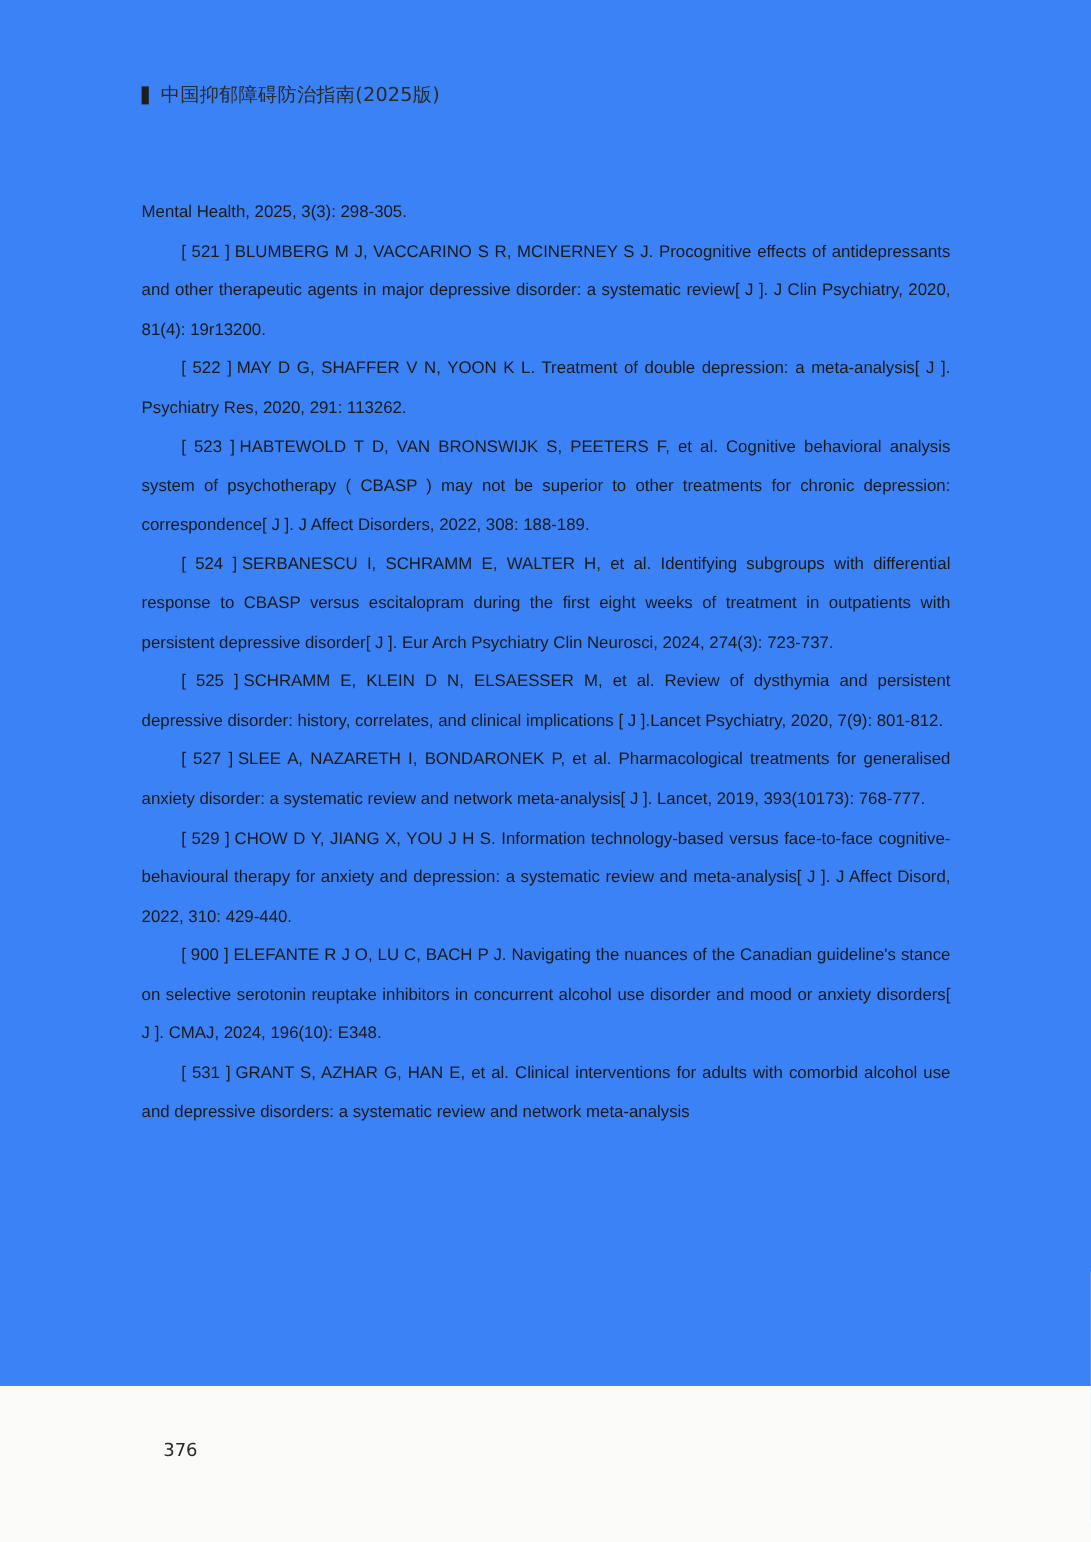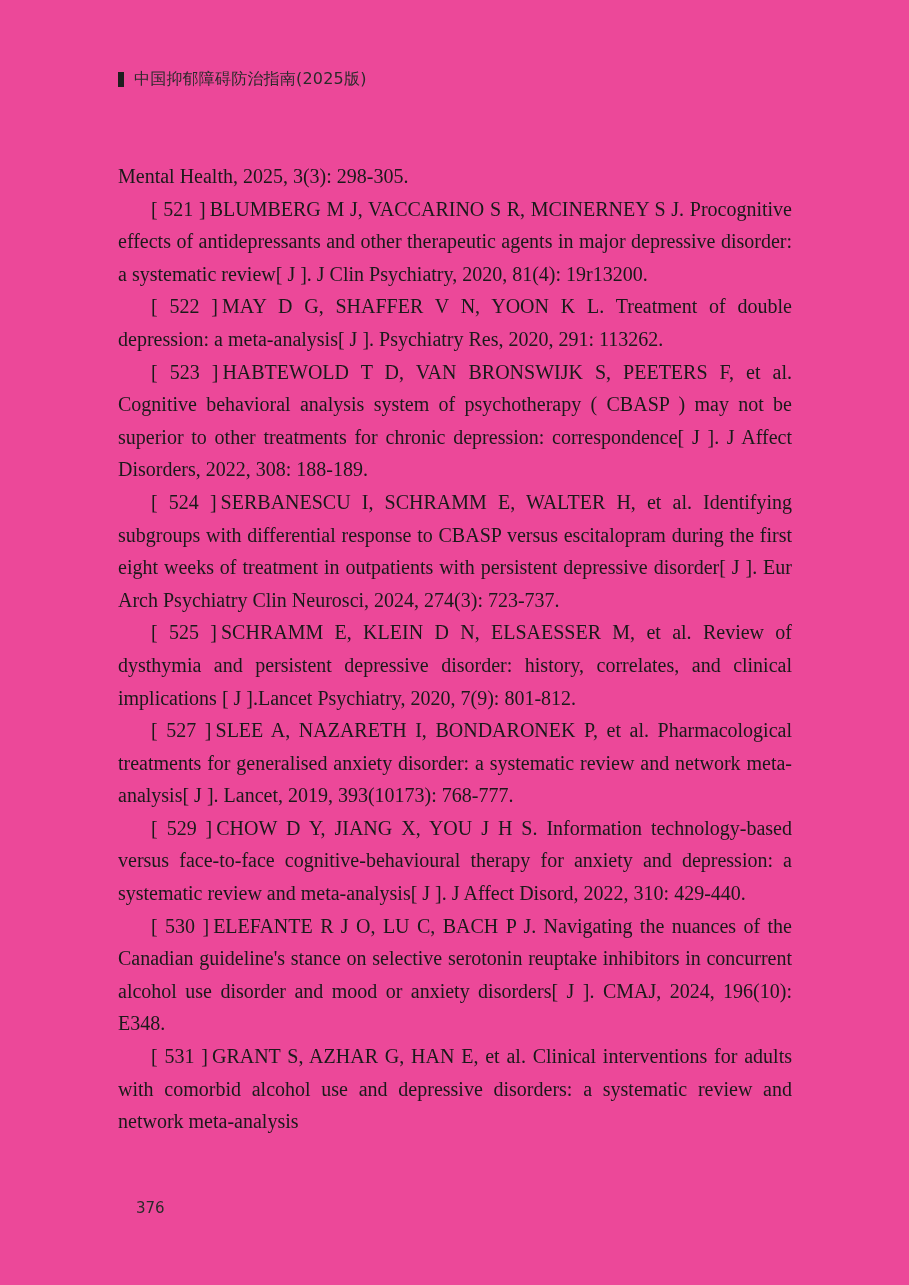--- a/index.html
+++ b/index.html
@@ -11,22 +11,22 @@
       width: 909px;
       height: 1285px;
       position: relative;
       overflow: hidden;
       color: #1c1c1c;
     }
     .page {
       position: absolute;
       left: 0; top: 0;
       width: 909px;
-      height: 1285px;
-      background: #ec4899;
+      height: 1155px;
+      background: #3b82f6;
     }
     .running-header {
       position: absolute;
       left: 118px;
       top: 69px;
       display: flex;
       align-items: center;
       font-family: "DejaVu Sans", sans-serif;
       font-size: 16px;
       color: #2a2a2a;
@@ -37,22 +37,22 @@
       width: 6px;
       height: 15px;
       background: #1e1e1e;
       margin-right: 10px;
     }
     .content {
       position: absolute;
       left: 118px;
       top: 160px;
       width: 674px;
-      font-family: Liberation Serif, serif;
-      font-size: 20px;
+      font-family: Liberation Sans, sans-serif;
+      font-size: 14px;
       line-height: 32.6px;
       color: #1a1a1a;
       text-align: justify;
     }
     .ref {
       margin: 0;
       text-indent: 33px;
     }
     .ref.continuation {
       text-indent: 0;
@@ -97,21 +97,21 @@
     <p class="ref">
       <span class="ref-num">[ 525 ]</span><span>SCHRAMM E, KLEIN D N, ELSAESSER M, et al. Review of dysthymia and persistent depressive disorder: history, correlates, and clinical implications [ J ].Lancet Psychiatry, 2020, 7(9): 801-812.</span>
     </p>
     <p class="ref">
       <span class="ref-num">[ 527 ]</span><span>SLEE A, NAZARETH I, BONDARONEK P, et al. Pharmacological treatments for generalised anxiety disorder: a systematic review and network meta-analysis[ J ]. Lancet, 2019, 393(10173): 768-777.</span>
     </p>
     <p class="ref">
       <span class="ref-num">[ 529 ]</span><span>CHOW D Y, JIANG X, YOU J H S. Information technology-based versus face-to-face cognitive-behavioural therapy for anxiety and depression: a systematic review and meta-analysis[ J ]. J Affect Disord, 2022, 310: 429-440.</span>
     </p>
     <p class="ref">
-      <span class="ref-num">[ 530 ]</span><span>ELEFANTE R J O, LU C, BACH P J. Navigating the nuances of the Canadian guideline's stance on selective serotonin reuptake inhibitors in concurrent alcohol use disorder and mood or anxiety disorders[ J ]. CMAJ, 2024, 196(10): E348.</span>
+      <span class="ref-num">[ 900 ]</span><span>ELEFANTE R J O, LU C, BACH P J. Navigating the nuances of the Canadian guideline's stance on selective serotonin reuptake inhibitors in concurrent alcohol use disorder and mood or anxiety disorders[ J ]. CMAJ, 2024, 196(10): E348.</span>
     </p>
     <p class="ref">
       <span class="ref-num">[ 531 ]</span><span>GRANT S, AZHAR G, HAN E, et al. Clinical interventions for adults with comorbid alcohol use and depressive disorders: a systematic review and network meta-analysis</span>
     </p>
   </div>
 
   <div class="page-number">376</div>
 
 </div>
 

